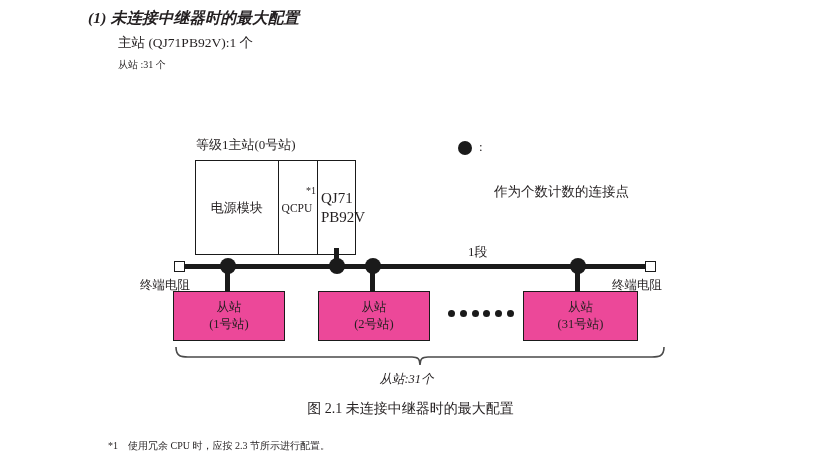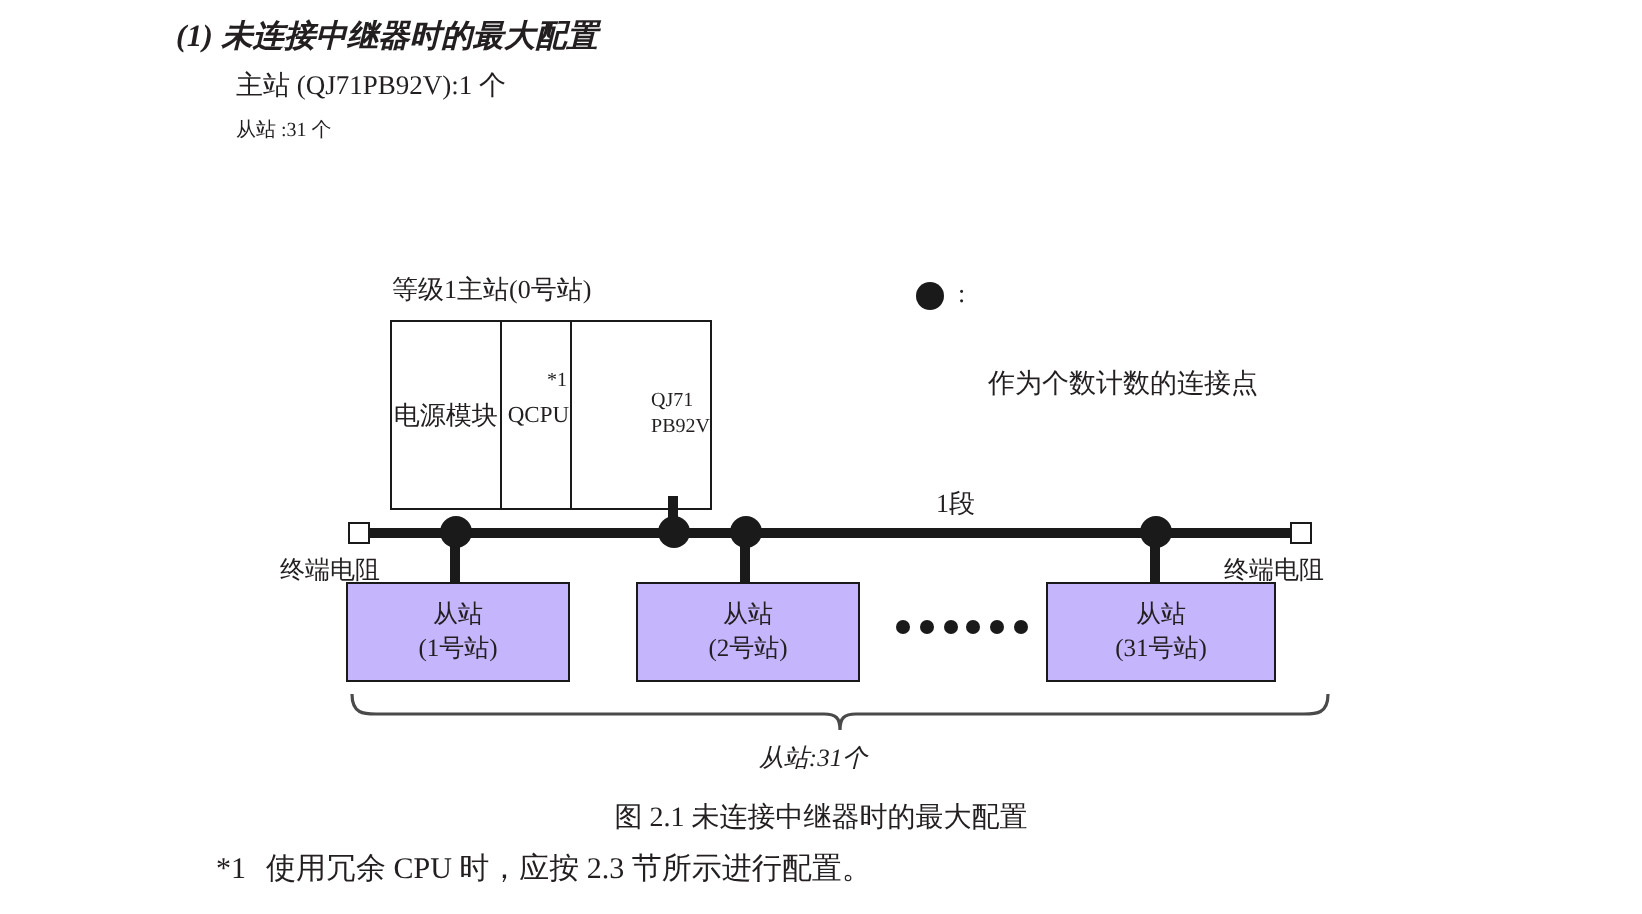--- a/index.html
+++ b/index.html
@@ -23,21 +23,21 @@
 
   
   #rack-label{left:196px;top:136px;font-size:13px;white-space:nowrap;text-align:right;}
   #rack{left:195px;top:160px;width:161px;height:95px;
         border:1.6px solid #1a1a1a;box-sizing:border-box;display:flex;background:#fff;}
   .rack-cell{position:relative;height:100%;box-sizing:border-box;
              display:flex;align-items:center;justify-content:center;}
   #cell-power{width:84px;border-right:1.6px solid #1a1a1a;font-size:13px;}
   #cell-cpu{width:40px;border-right:1.6px solid #1a1a1a;font-size:11.5px;
             justify-content:flex-start;padding-left:3px;}
-  #cell-pb{width:37px;font-size:10px;justify-content:flex-start;padding-left:3px;line-height:1.25;margin-left:37px;}
+  #cell-pb{width:37px;font-size:15px;justify-content:flex-start;padding-left:3px;line-height:1.25;}
   #cpu-note{position:absolute;top:24px;right:1px;font-size:10px;}
   .pb-lines{display:block;}
 
   
   #bus{left:180px;top:264px;width:470px;height:5px;background:#1a1a1a;}
   .drop{width:5px;background:#1a1a1a;}
   #drop-master{left:334px;top:248px;height:20px;}
   #drop-s1{left:225px;top:266px;height:27px;}
   #drop-s2{left:370px;top:266px;height:27px;}
   #drop-s31{left:575px;top:266px;height:27px;}
@@ -47,37 +47,37 @@
   #node-s2{left:365px;top:258px;}
   #node-s31{left:570px;top:258px;}
   .term{width:11px;height:11px;border:1.8px solid #1a1a1a;background:#fff;box-sizing:border-box;}
   #term-left{left:174px;top:261px;}
   #term-right{left:645px;top:261px;}
   #term-left-label{left:140px;top:277px;font-size:12.5px;white-space:nowrap;}
   #term-right-label{left:612px;top:277px;font-size:12.5px;white-space:nowrap;}
   #seg-label{left:468px;top:243px;font-size:13px;}
 
   
-  .slave{border:1.6px solid #1a1a1a;box-sizing:border-box;background:#c4b5fd;
+  .slave{border:1.6px solid #1a1a1a;box-sizing:border-box;background:#ec4899;
          display:flex;flex-direction:column;align-items:center;justify-content:center;
          font-size:12.5px;line-height:1.35;height:50px;top:291px;}
   #slave-1{left:173px;width:112px;}
   #slave-2{left:318px;width:112px;}
   #slave-31{left:523px;width:115px;}
 
   #ellipsis{left:448px;top:310px;width:66px;display:flex;justify-content:space-between;}
   #ellipsis i{display:block;width:7px;height:7px;background:#1a1a1a;border-radius:50%;}
 
   
   #brace{left:174px;top:345px;width:492px;height:22px;}
   #brace-label{left:0;right:0;top:371px;text-align:center;font-size:12.5px;font-style:italic;}
   #brace-label span{margin-left:-8px;}
 
   #figure-caption{left:0;right:0;top:400px;text-align:center;font-size:14px;font-weight:normal;}
-  #footnote{left:108px;top:425px;font-size:15px;}
+  #footnote{left:108px;top:439px;font-size:10px;}
   #footnote .mark{margin-right:10px;}
 </style>
 </head>
 <body>
 
 <div class="abs" id="heading">
   <span class="num">(1)</span><span>未连接中继器时的最大配置</span>
 </div>
 <div class="abs" id="spec1">主站 (QJ71PB92V):1 个</div>
 <div class="abs" id="spec2">从站 :31 个</div>

